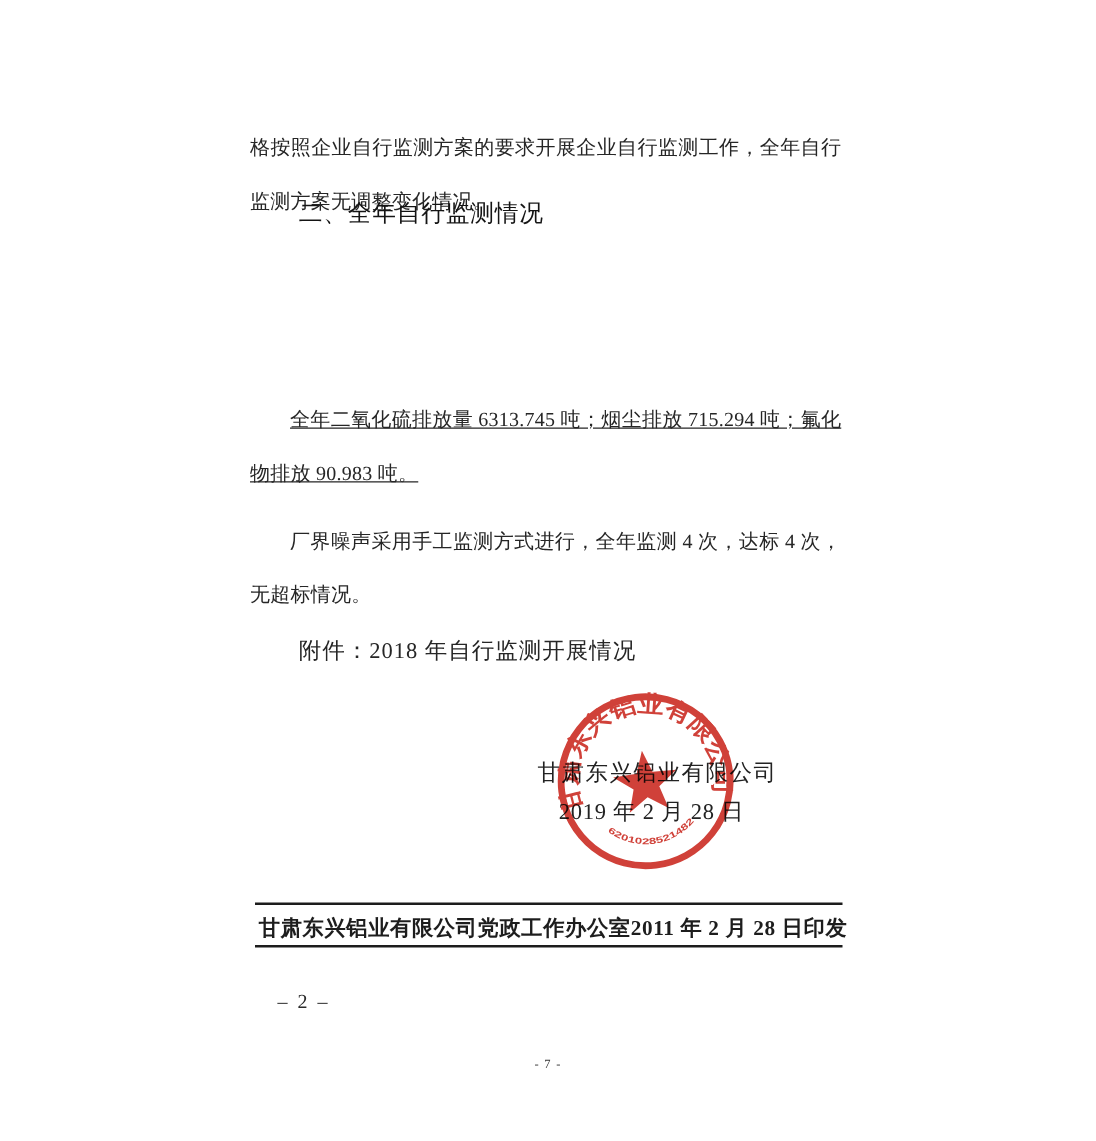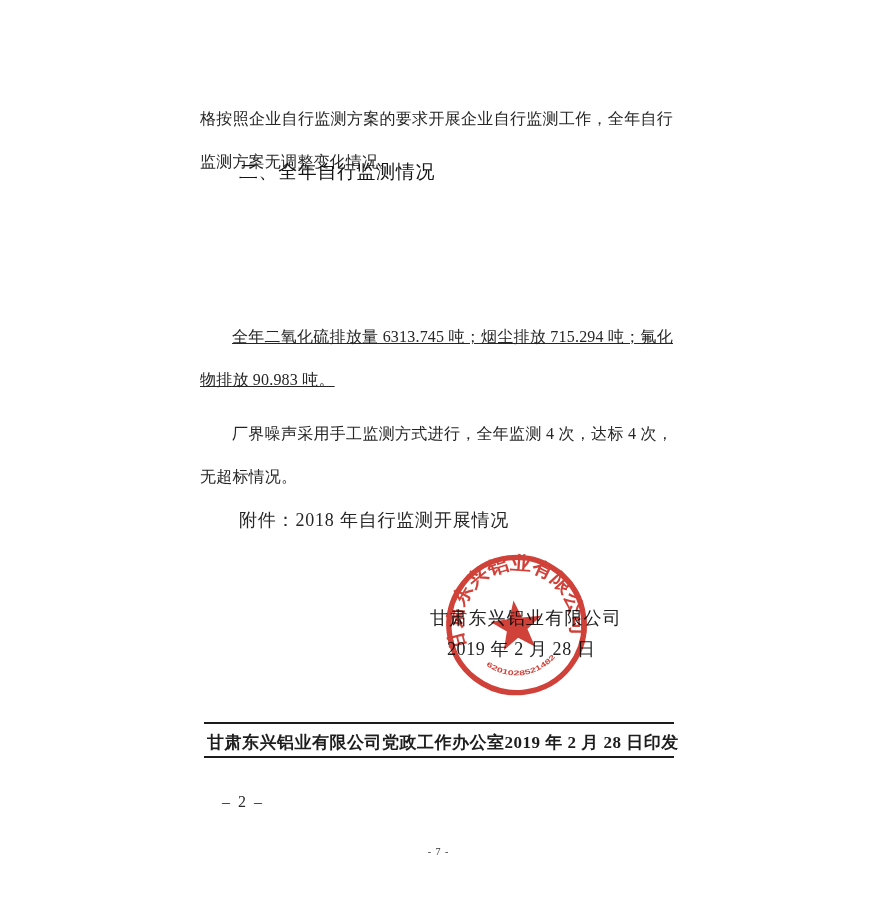--- a/index.html
+++ b/index.html
@@ -158,20 +158,20 @@
     </text>
     <text font-size="7" font-weight="bold" font-family="Liberation Sans, DejaVu Sans, sans-serif" fill="#cc3128">
       <textPath href="#sealArcBottom" startOffset="14" textLength="78" lengthAdjust="spacingAndGlyphs">6201028521482</textPath>
     </text>
     <polygon points="75,50 81.5,68.1 100.7,68.7 85.5,80.4 90.9,98.8 75,88 59.1,98.8 64.5,80.4 49.3,68.7 68.5,68.1" fill="#cc3128"></polygon>
   </svg>
 
   <div id="rule-top" class="rule"></div>
   <div id="footer-row">
     <span class="issuer">甘肃东兴铝业有限公司党政工作办公室</span>
-    <span class="printdate">2019 年 2 月 28 日印发</span>
+    <span class="printdate">2011 年 2 月 28 日印发</span>
   </div>
   <div id="rule-bottom" class="rule"></div>
 
   <div id="page-number">– 2 –</div>
   <div id="sheet-number">- 7 -</div>
 
 </div>
 
 </body></html>

